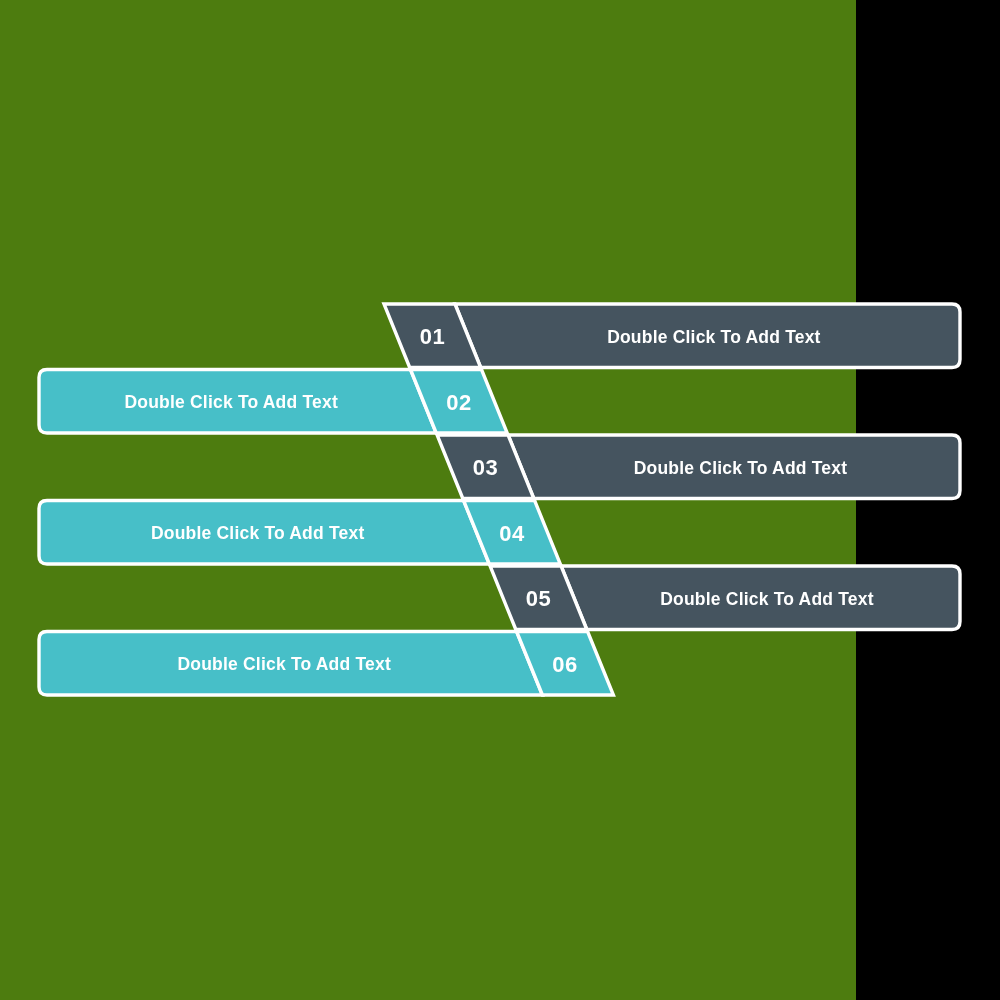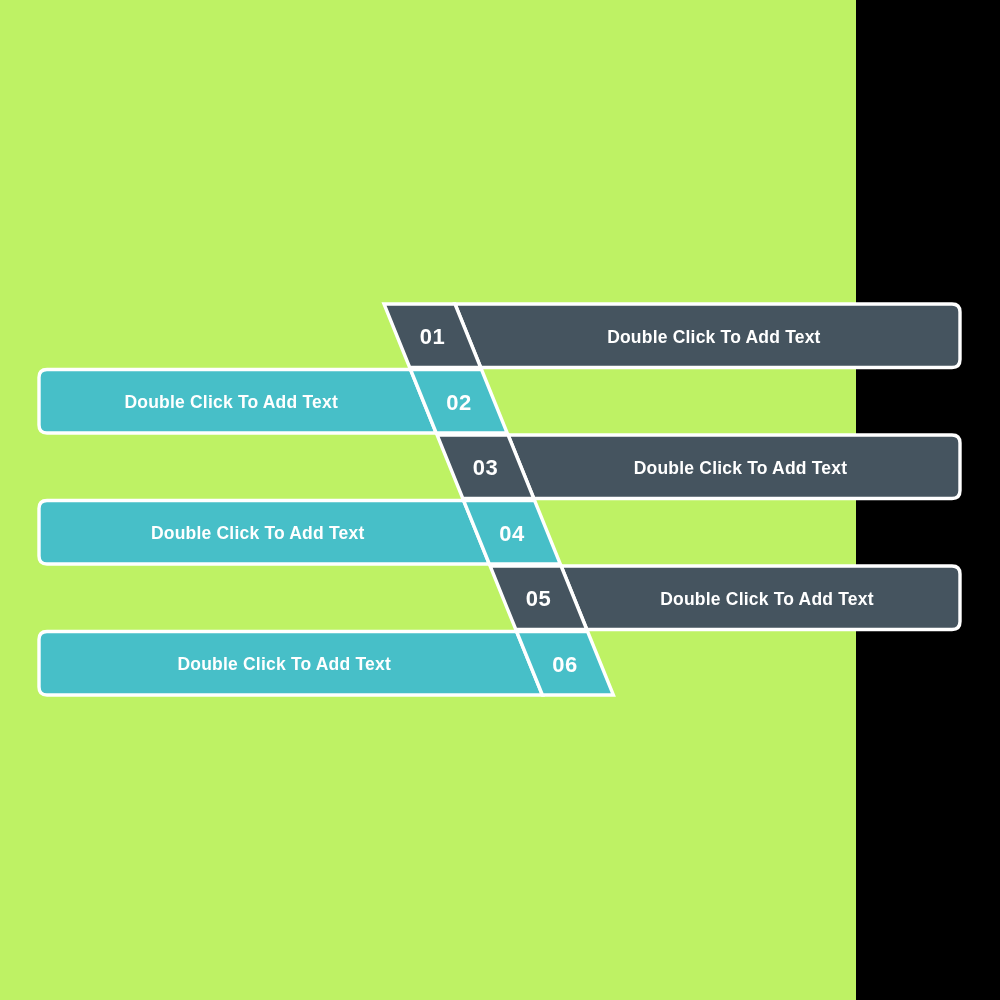--- a/index.html
+++ b/index.html
@@ -8,21 +8,21 @@
     width: 1000px;
     height: 1000px;
     background: #000000;
     font-family: "Liberation Sans", sans-serif;
     overflow: hidden;
   }
   .stage {
     position: relative;
     width: 856px;
     height: 1000px;
-    background: #bef264;
+    background: #4d7c0f;
   }
   svg { display: block; }
   .shape {
     stroke: #ffffff;
     stroke-width: 3.4;
     stroke-linejoin: miter;
   }
   .num-label {
     font-family: "Liberation Sans", sans-serif;
     font-weight: 700;

